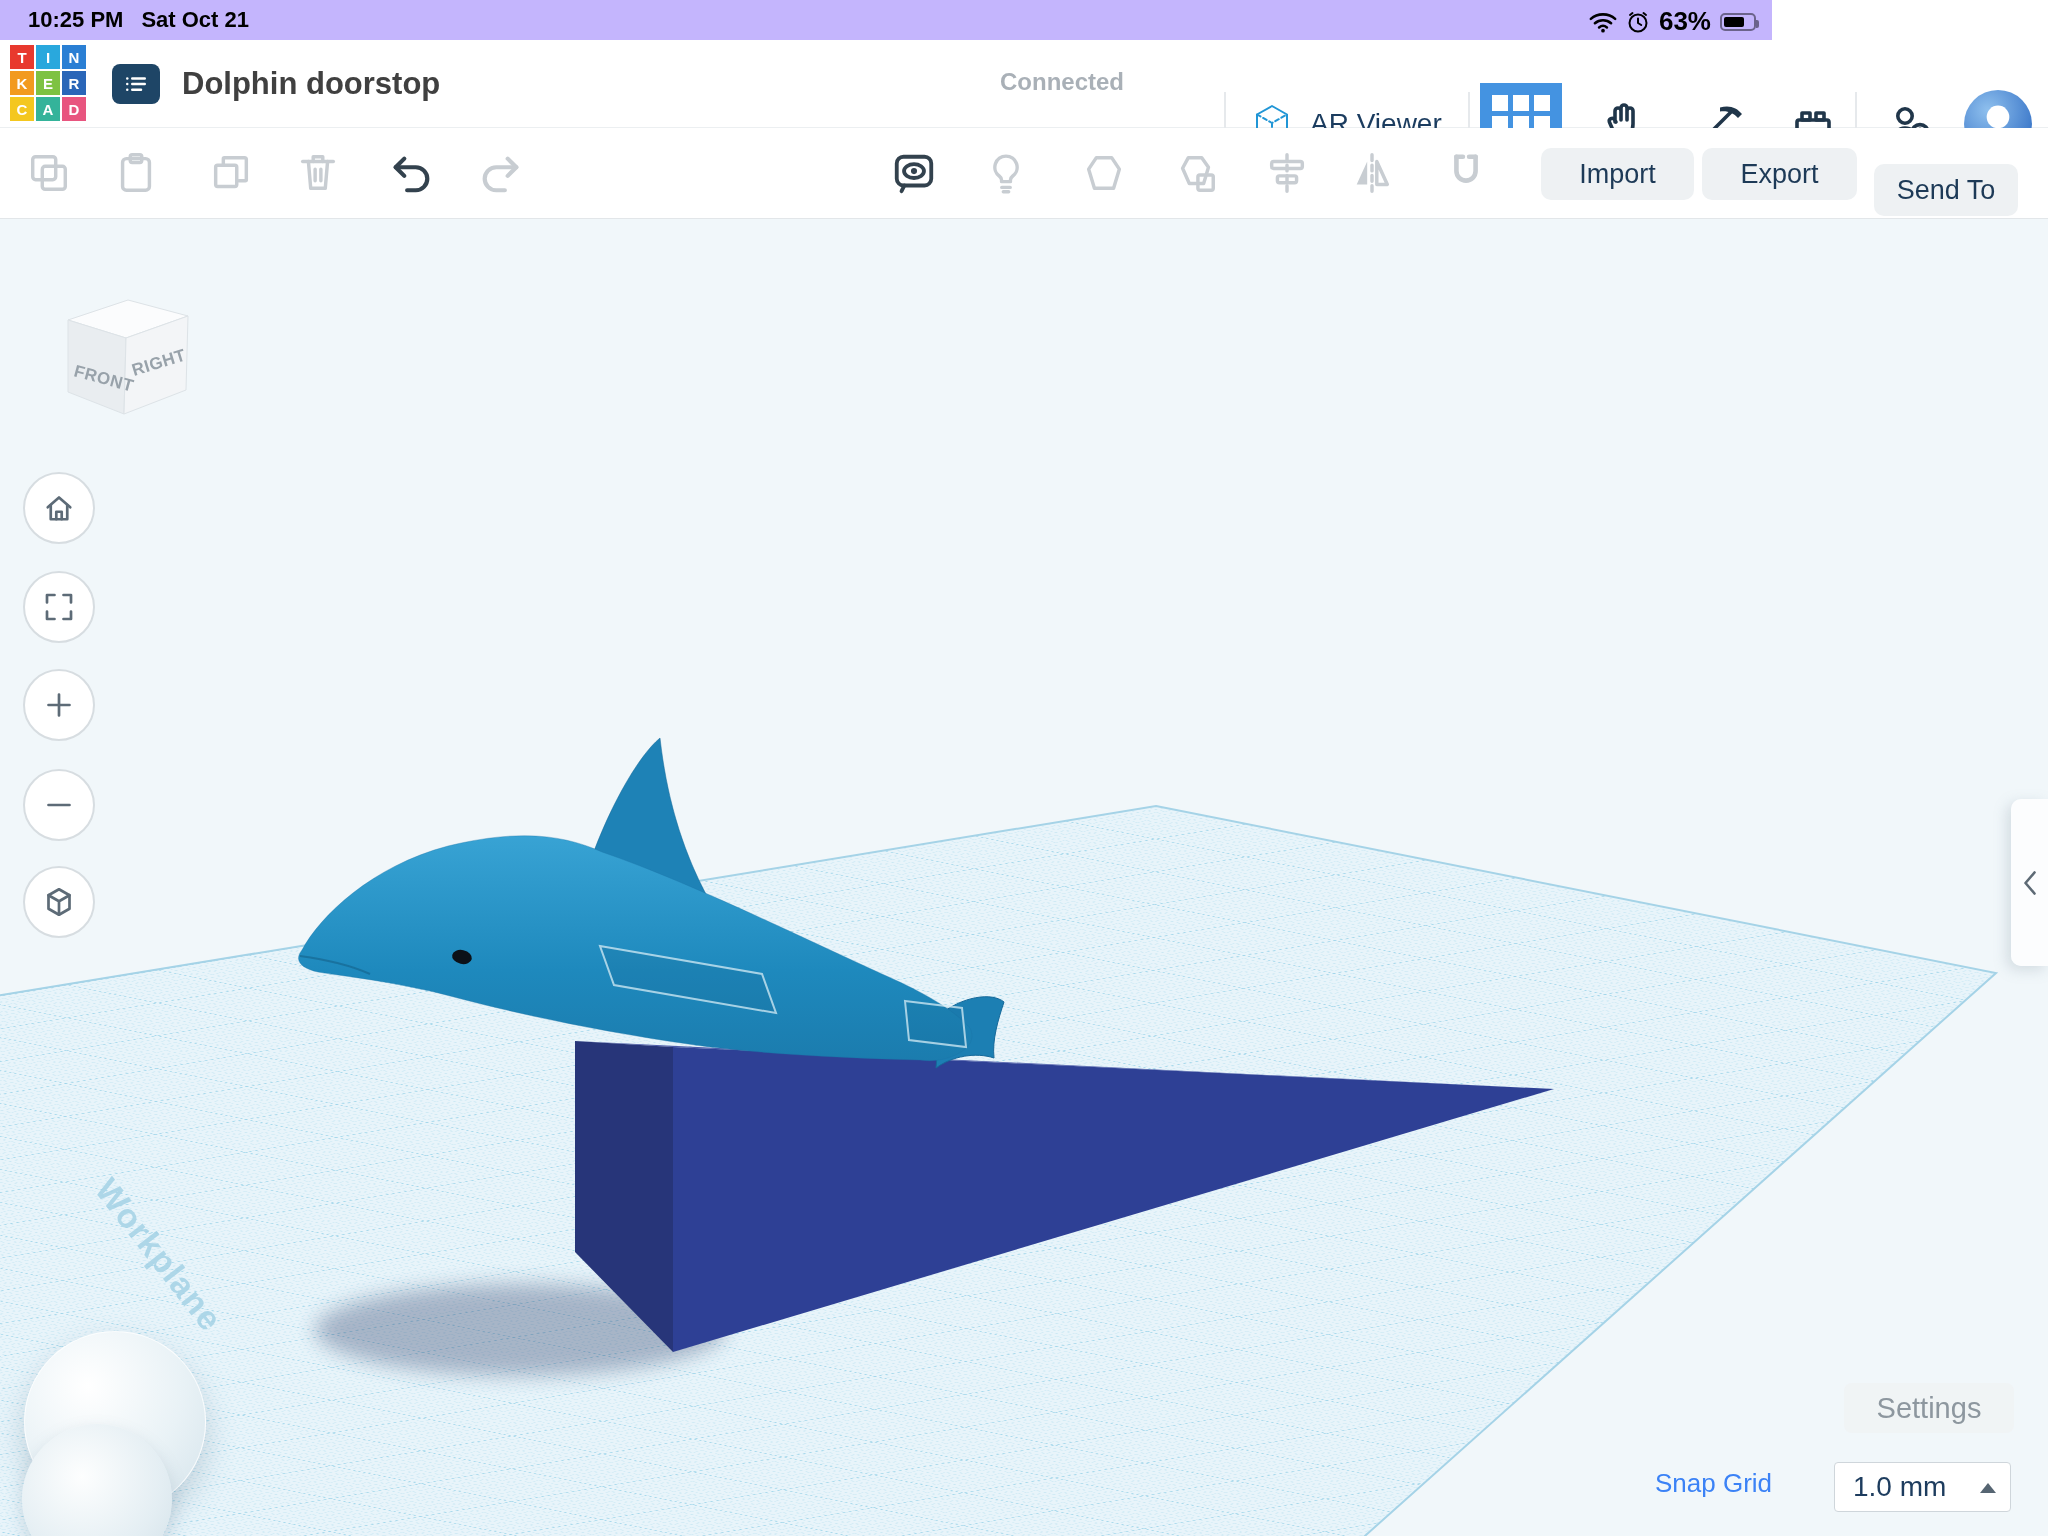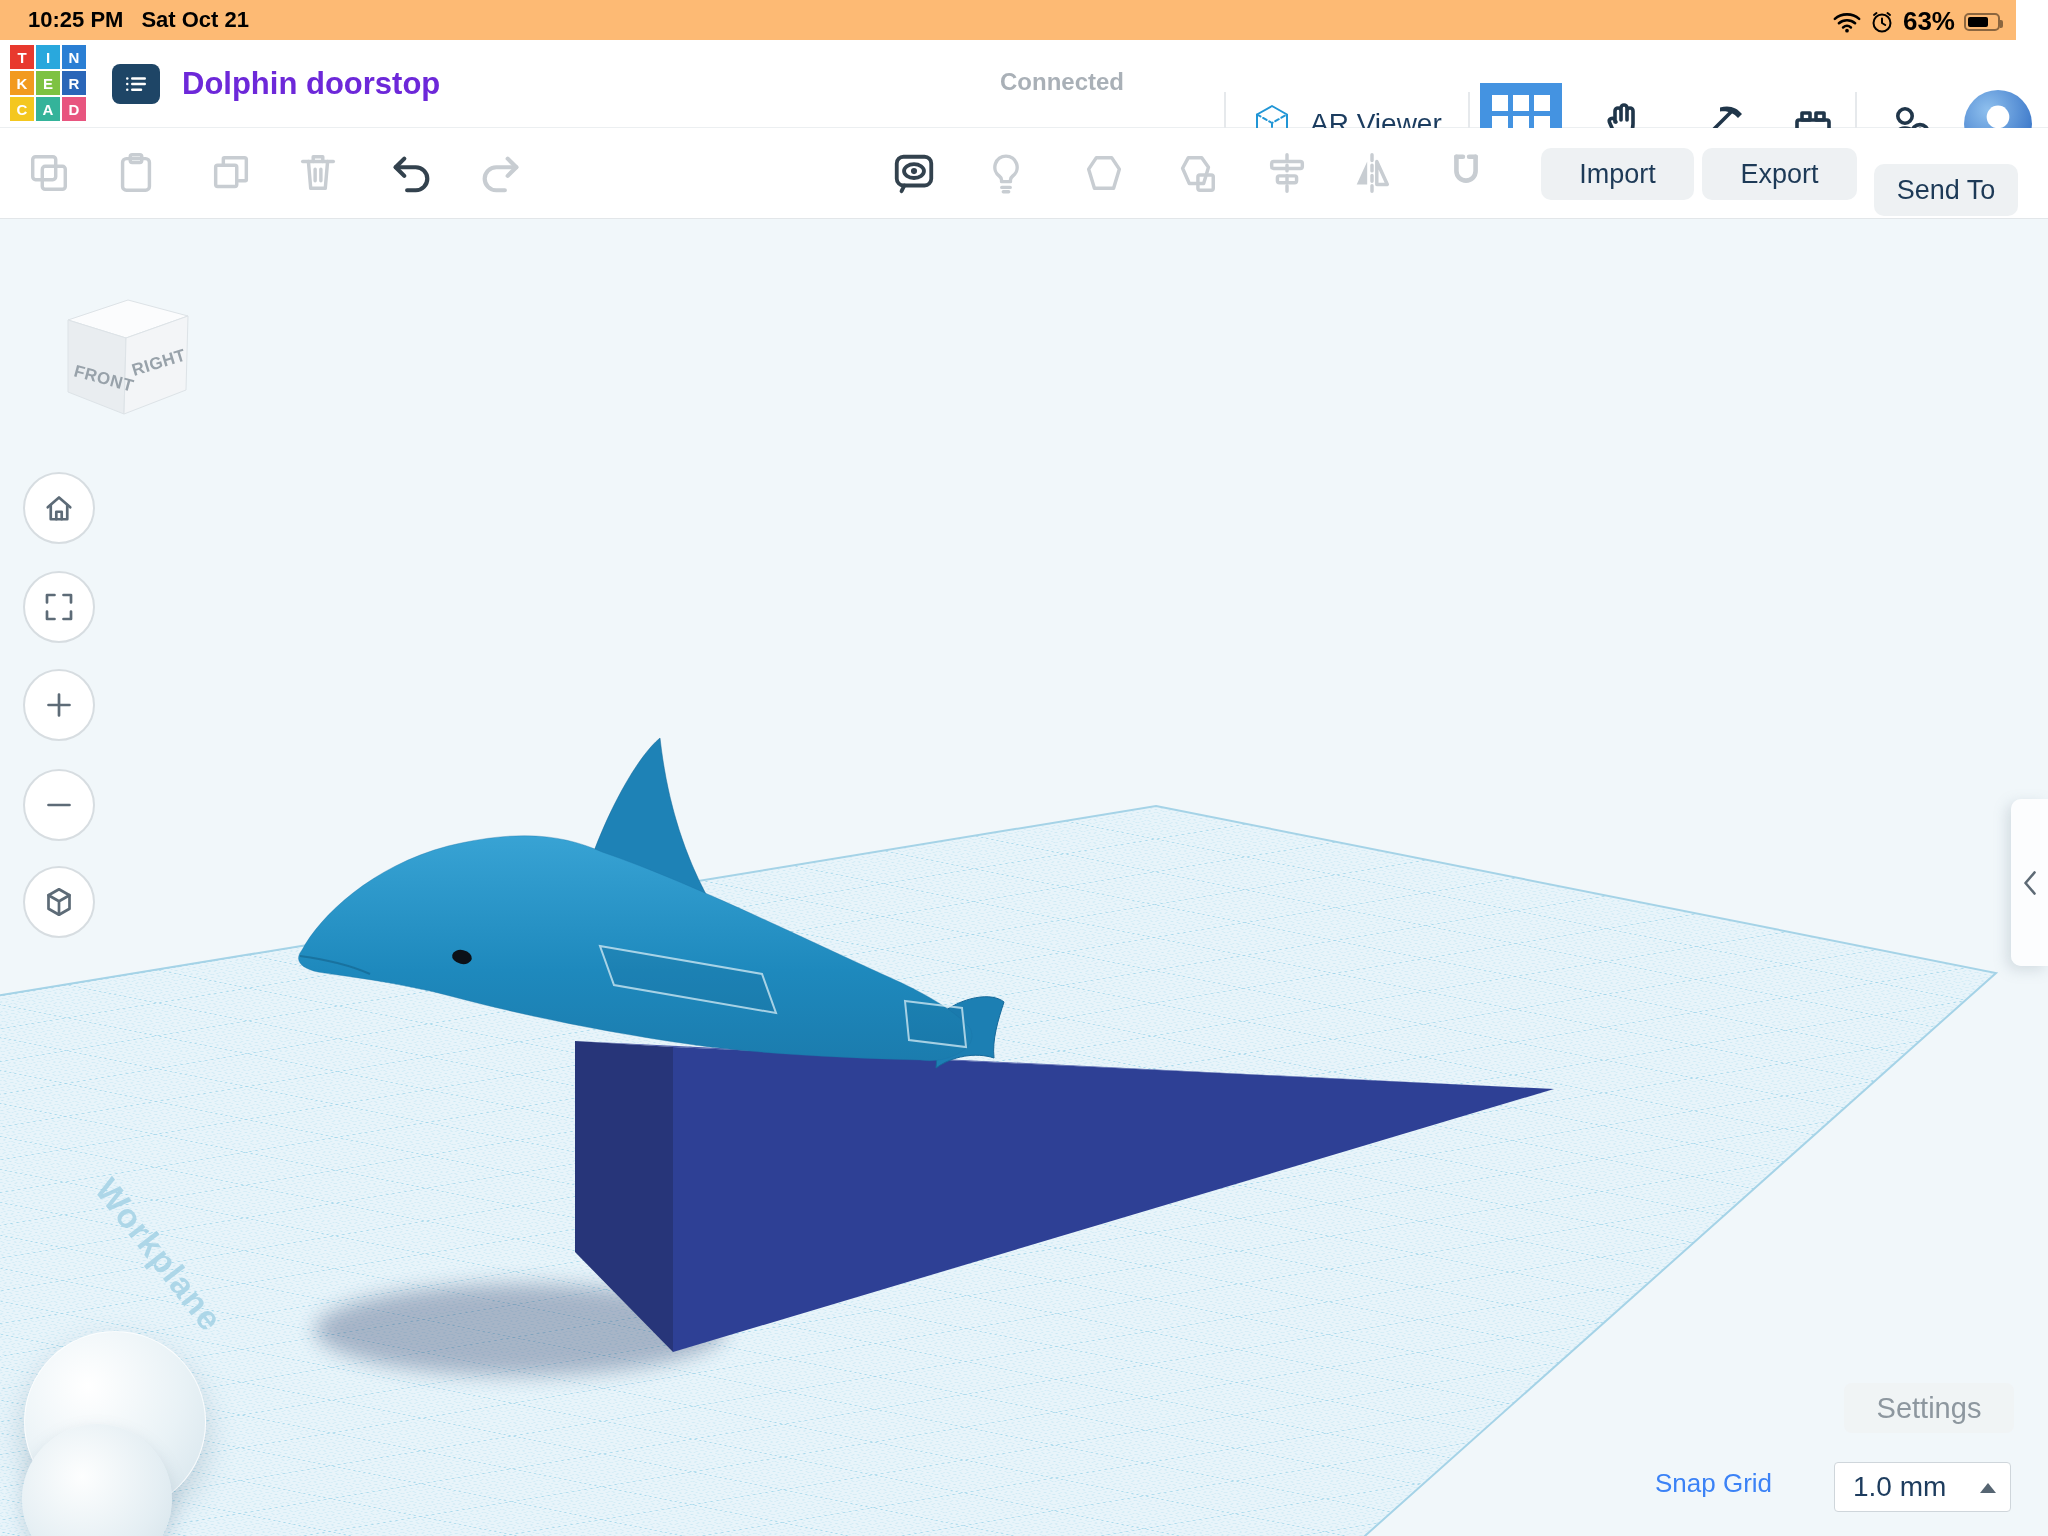--- a/index.html
+++ b/index.html
@@ -1,37 +1,37 @@
 <!DOCTYPE html>
 <html><head>
 <meta charset="utf-8">
 <style>
   * { margin:0; padding:0; box-sizing:border-box; }
   html,body { width:2048px; height:1536px; overflow:hidden; background:#fff;
     font-family:"Liberation Sans", sans-serif; }
   .abs { position:absolute; }
 
   
-  #statusbar { left:0; top:0; width:2016px; height:40px; background:#fdba74; }
+  #statusbar { left:0; top:0; width:1772px; height:40px; background:#c4b5fd; }
   .sb-left { left:28px; top:7px; display:flex; gap:18px; font-size:22px; font-weight:700; color:#000; }
   .sb-right { right:16px; top:6px; display:flex; align-items:center; gap:9px; }
   .batt { position:relative; width:36px; height:18px; border:2px solid rgba(0,0,0,.45); border-radius:5px; }
   .batt-fill { position:absolute; left:2px; top:2px; bottom:2px; width:63%; background:#000; border-radius:2px; }
   .batt-nub { position:absolute; right:-5px; top:5px; width:3px; height:8px; background:rgba(0,0,0,.45); border-radius:0 2px 2px 0; }
 
   
   #header { left:0; top:40px; width:2048px; height:88px; background:#fff; border-bottom:1px solid #eceff1; }
   .logo { left:10px; top:5px; width:77px; height:77px; display:grid; grid-template-columns:repeat(3,24px); grid-template-rows:repeat(3,24px); gap:2px; }
   .tile { display:flex; align-items:center; justify-content:center; color:#fff; font-size:15px; font-weight:700; }
   .lt0{background:#e8392e}.lt1{background:#29a8dd}.lt2{background:#2a7fd4}
   .lt3{background:#f29a1f}.lt4{background:#7ec242}.lt5{background:#2a66b8}
   .lt6{background:#f4c71f}.lt7{background:#34b39a}.lt8{background:#e8557f}
   .listbtn { left:112px; top:24px; width:48px; height:40px; background:#1e4566; border-radius:8px;
     display:flex; align-items:center; justify-content:center; }
-  .doc-title { left:182px; top:26px; font-size:31px; font-weight:700; color:#6d28d9; }
+  .doc-title { left:182px; top:26px; font-size:31px; font-weight:700; color:#404040; }
   .connected { left:1000px; top:28px; width:200px; font-size:24px; color:#a9b0b7;font-weight:bold; }
   .vdiv { width:2px; background:#e6e9ec; top:52px; height:64px; }
   .ar-icon { left:1248px; top:60px; width:48px; height:48px; }
   .ar-label { left:1310px; top:68px; font-size:28px; color:#1b3c5f; }
   .gridbtn { left:1480px; top:43px; width:82px; height:82px; background:#4493e1;
     display:flex; align-items:center; justify-content:center; }
   .gridcells { display:grid; grid-template-columns:repeat(3,16px); grid-template-rows:repeat(3,16px); gap:5px; }
   .cell { background:#fff; }
   .hicon { width:48px; height:48px; top:60px; color:#20364a; }
   .avatar { left:1964px; top:50px; width:68px; height:68px; border-radius:50%; overflow:hidden;

